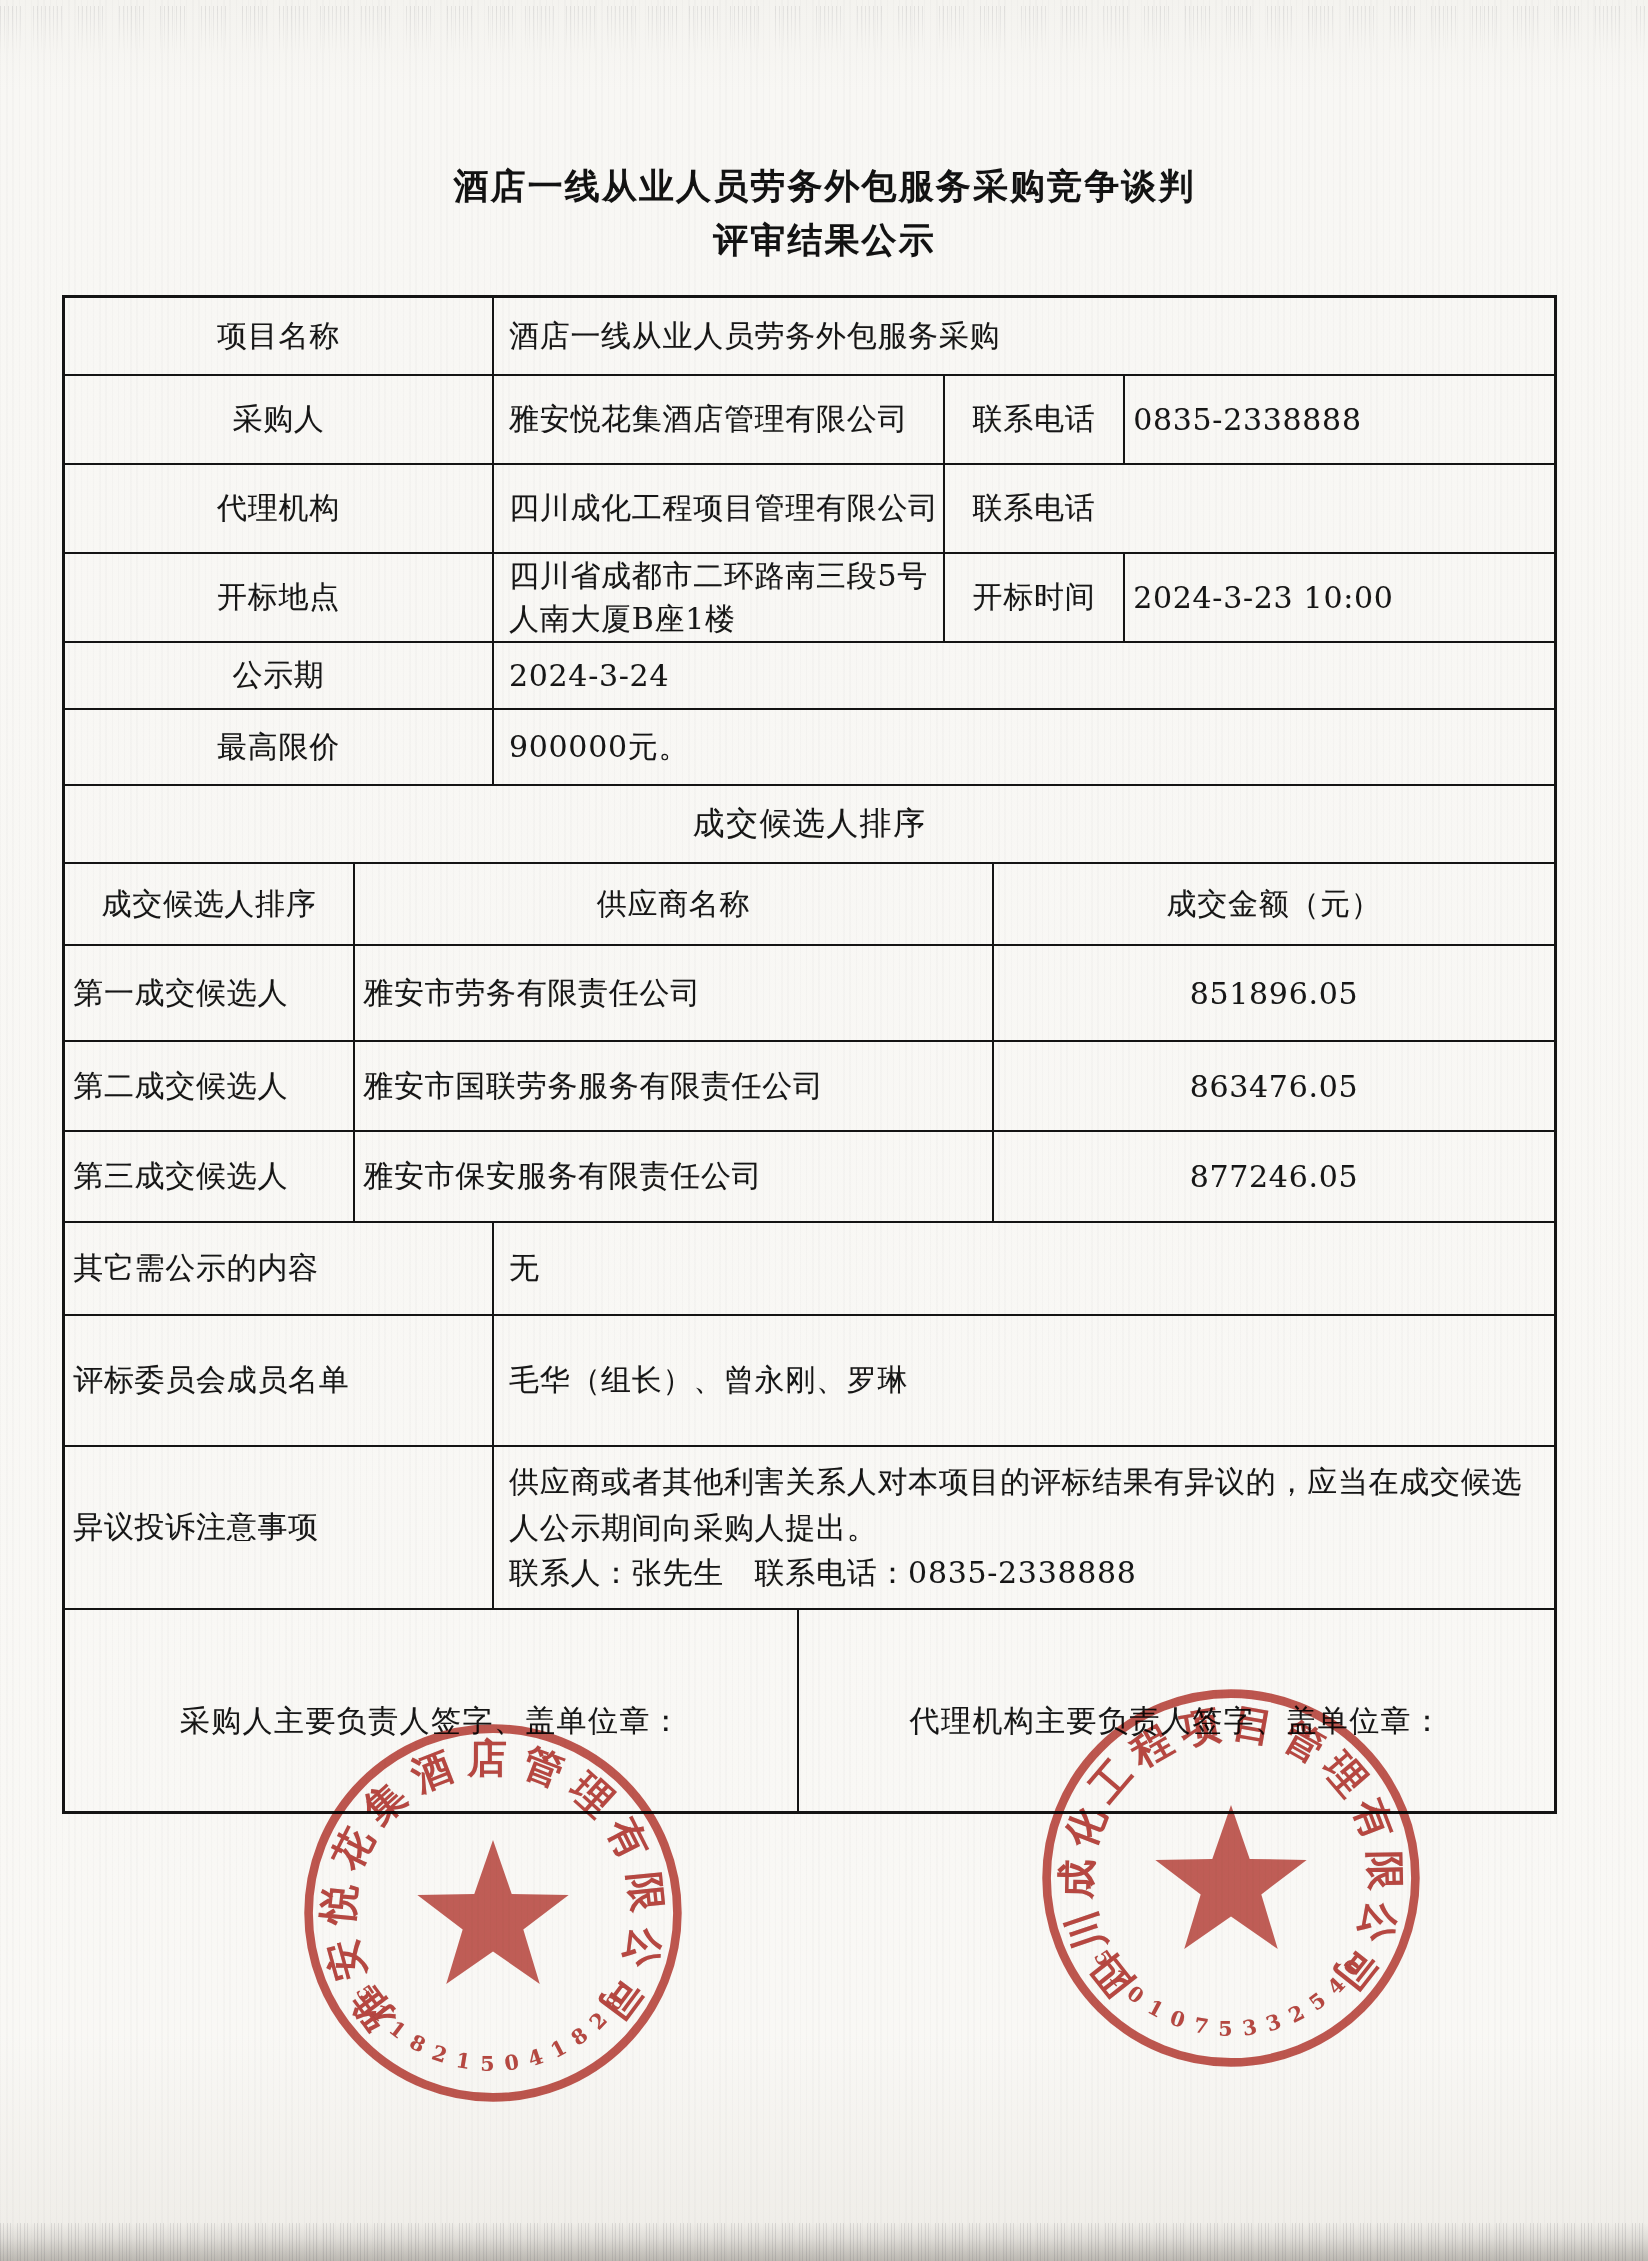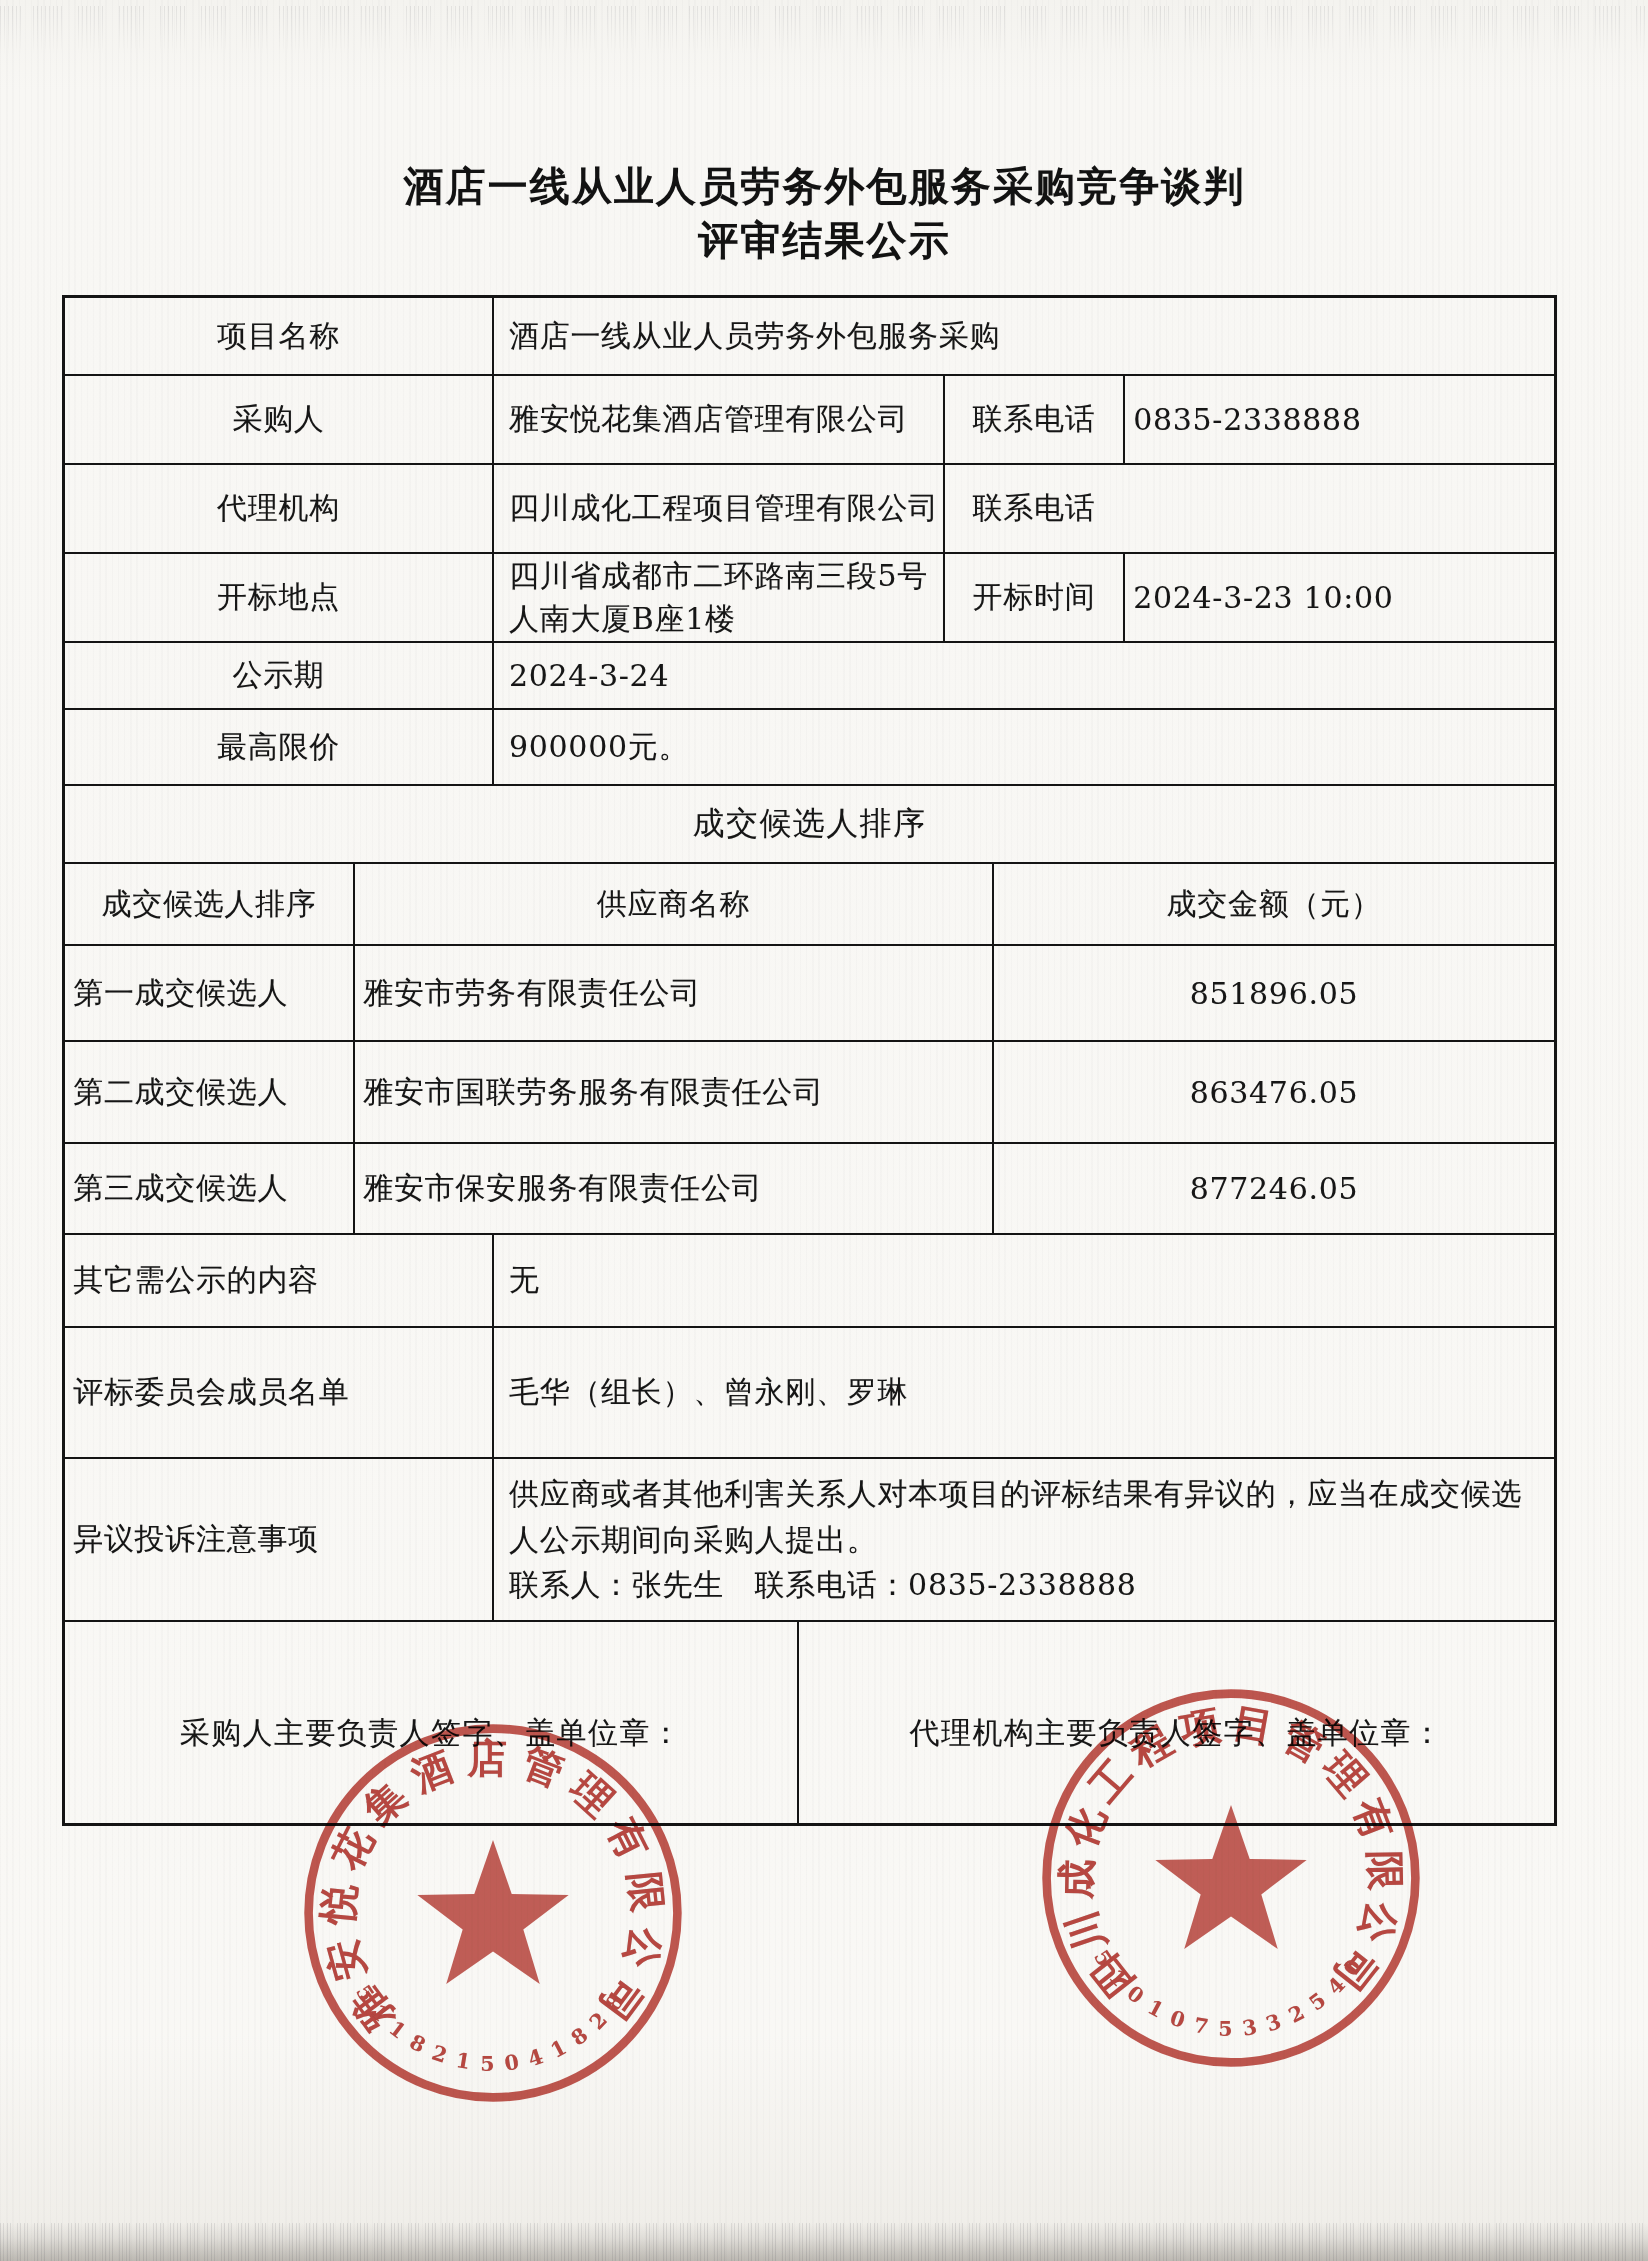--- a/index.html
+++ b/index.html
@@ -33,21 +33,21 @@
     position:absolute; bottom:0; left:0; width:100%; height:38px;
     background:
       repeating-linear-gradient(90deg, rgba(70,70,80,0.12) 0 0.7px, transparent 0.7px 3.4px),
       linear-gradient(180deg, transparent 0%, rgba(110,105,98,0.30) 100%);
     pointer-events:none;
   }
 
   .doc-title {
     position:absolute; top:159px; left:0; width:100%;
     text-align:center;
-    font-size:40px; font-weight:bold;
+    font-size:35px; font-weight:bold;
     line-height:54px; letter-spacing:2.1px;
     color:#121212;
   }
 
   .main-table {
     position:absolute; left:62px; top:295px; width:1495px;
     border:3.4px solid #141414;
     font-size:30px; letter-spacing:0.7px;
     background: transparent;
   }
@@ -149,21 +149,21 @@
       <div class="cell w-supplier c-center">供应商名称</div>
       <div class="cell w-rest c-center">成交金额（元）</div>
     </div>
 
     <div class="trow" style="height:96px">
       <div class="cell w-rank c-left-tight">第一成交候选人</div>
       <div class="cell w-supplier c-left-tight">雅安市劳务有限责任公司</div>
       <div class="cell w-rest c-center">851896.05</div>
     </div>
 
-    <div class="trow" style="height:102px">
+    <div class="trow" style="height:90px">
       <div class="cell w-rank c-left-tight">第二成交候选人</div>
       <div class="cell w-supplier c-left-tight">雅安市国联劳务服务有限责任公司</div>
       <div class="cell w-rest c-center">863476.05</div>
     </div>
 
     <div class="trow" style="height:91px">
       <div class="cell w-rank c-left-tight">第三成交候选人</div>
       <div class="cell w-supplier c-left-tight">雅安市保安服务有限责任公司</div>
       <div class="cell w-rest c-center">877246.05</div>
     </div>

